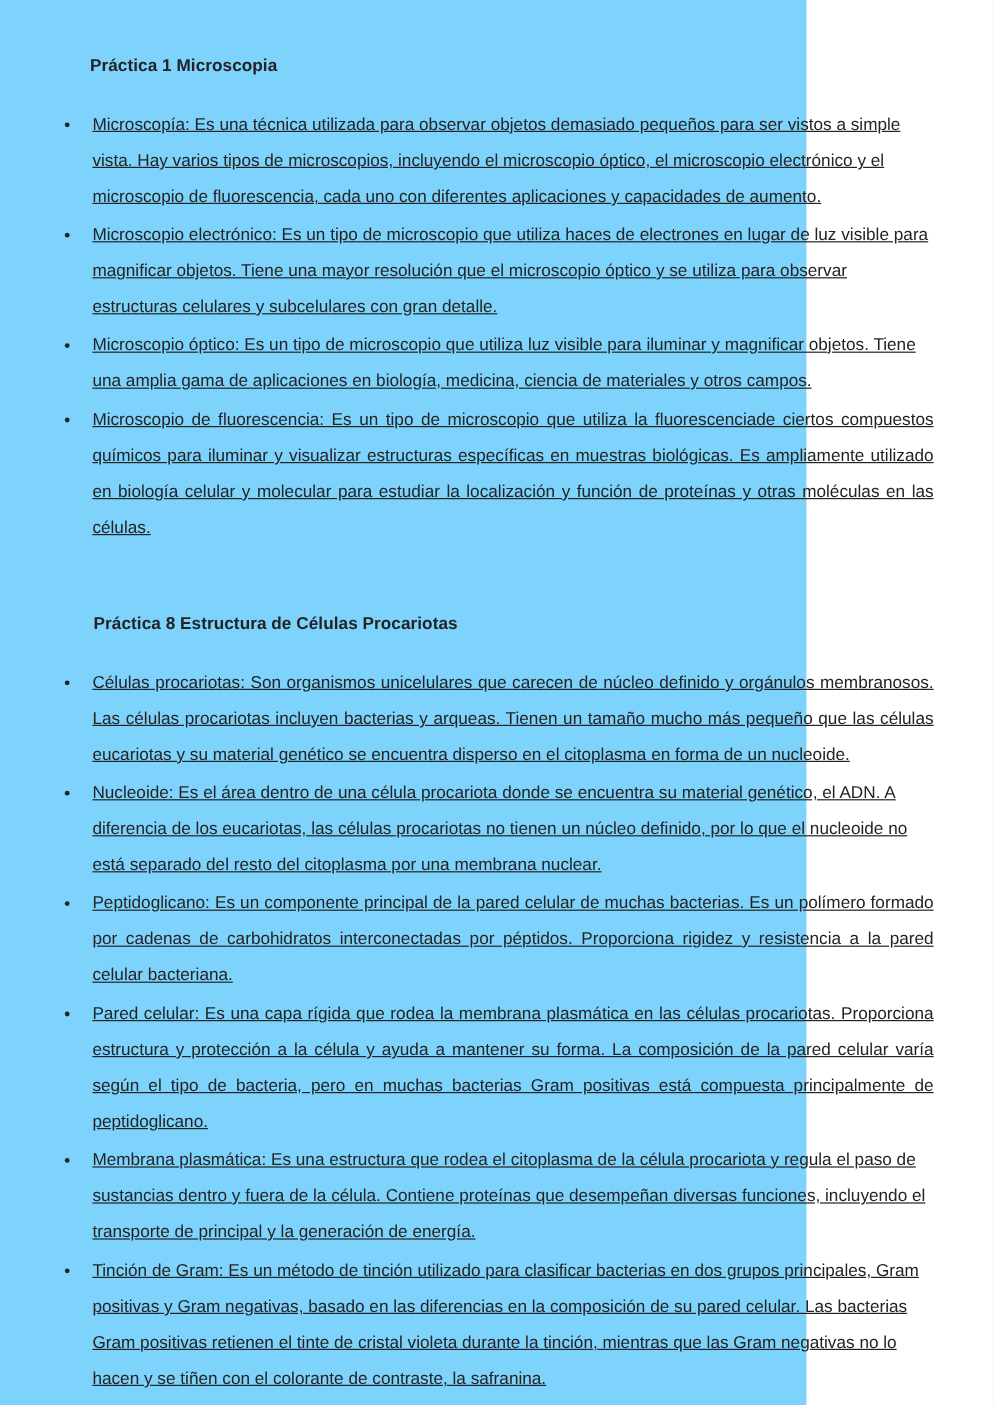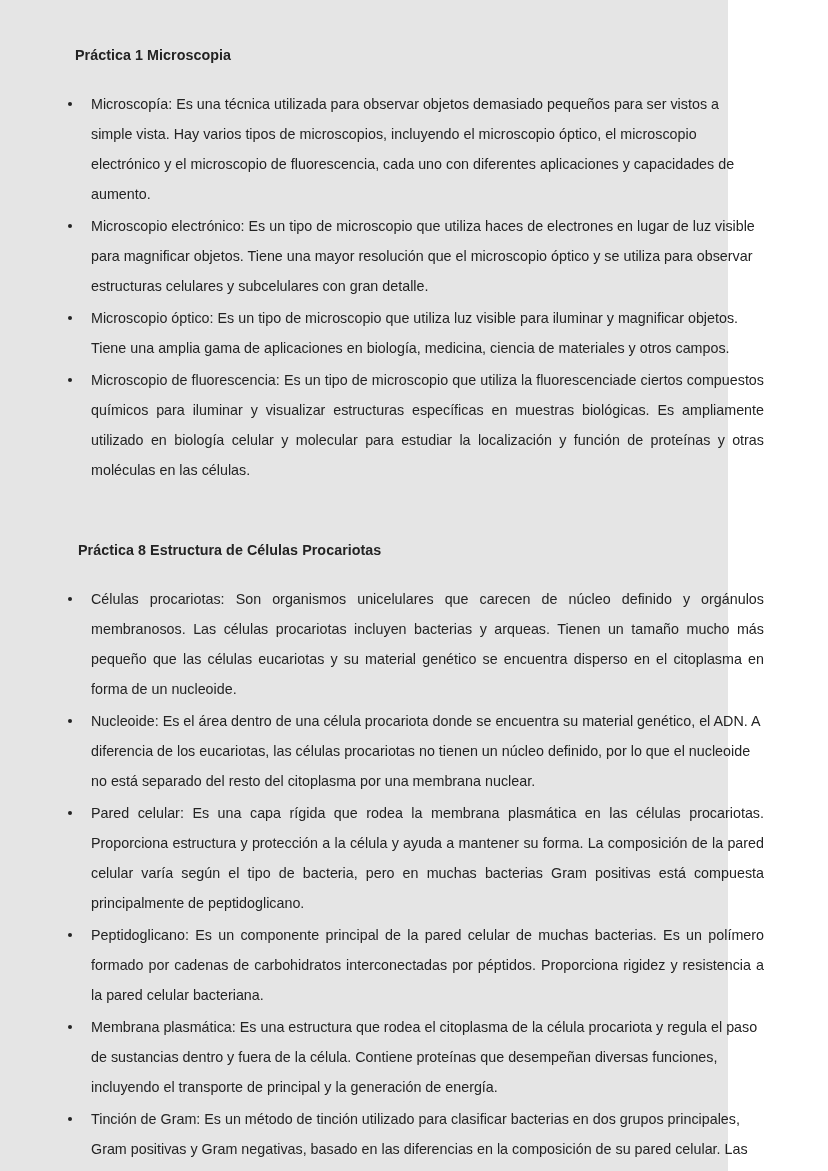--- a/index.html
+++ b/index.html
@@ -11,23 +11,23 @@
     width: 828px;
     height: 1171px;
     overflow: hidden;
     font-family: "Liberation Sans", sans-serif;
     color: #232323;
     -webkit-font-smoothing: antialiased;
   }
 
   .page {
     position: relative;
-    width: 728px;
+    width: 672px;
     height: 1171px;
-    background: #e5e5e5;
+    background: #7dd3fc;
     box-sizing: border-box;
     padding: 0;
   }
 
   .content {
     position: absolute;
     left: 52px;
     top: 45px;
     width: 728px;
   }
@@ -46,22 +46,23 @@
   .section-heading.indented {
     padding-left: 26px;
   }
 
   .section + .section {
     margin-top: 55px;
   }
 
   ul.bullets {
     list-style: none;
-    margin: 16px;
+    margin: 2px;
     padding: 0;
+    text-decoration: underline;
   }
 
   ul.bullets > li {
     position: relative;
     padding-left: 23px;
     margin: 0 0 2px 0;
     font-size: 14.3px;
     line-height: 30px;
     color: #232323;
     text-align: left;
@@ -115,24 +116,24 @@
     <div class="section">
       <h1 class="section-heading indented">Práctica 8 Estructura de Células Procariotas</h1>
       <ul class="bullets">
         <li class="justify">
           <span class="bullet-text">Células procariotas: Son organismos unicelulares que carecen de núcleo definido y orgánulos membranosos. Las células procariotas incluyen bacterias y arqueas. Tienen un tamaño mucho más pequeño que las células eucariotas y su material genético se encuentra disperso en el citoplasma en forma de un nucleoide.</span>
         </li>
         <li>
           <span class="bullet-text">Nucleoide: Es el área dentro de una célula procariota donde se encuentra su material genético, el ADN. A diferencia de los eucariotas, las células procariotas no tienen un núcleo definido, por lo que el nucleoide no está separado del resto del citoplasma por una membrana nuclear.</span>
         </li>
         <li class="justify">
-          <span class="bullet-text">Pared celular: Es una capa rígida que rodea la membrana plasmática en las células procariotas. Proporciona estructura y protección a la célula y ayuda a mantener su forma. La composición de la pared celular varía según el tipo de bacteria, pero en muchas bacterias Gram positivas está compuesta principalmente de peptidoglicano.</span>
+          <span class="bullet-text">Peptidoglicano: Es un componente principal de la pared celular de muchas bacterias. Es un polímero formado por cadenas de carbohidratos interconectadas por péptidos. Proporciona rigidez y resistencia a la pared celular bacteriana.</span>
         </li>
         <li class="justify">
-          <span class="bullet-text">Peptidoglicano: Es un componente principal de la pared celular de muchas bacterias. Es un polímero formado por cadenas de carbohidratos interconectadas por péptidos. Proporciona rigidez y resistencia a la pared celular bacteriana.</span>
+          <span class="bullet-text">Pared celular: Es una capa rígida que rodea la membrana plasmática en las células procariotas. Proporciona estructura y protección a la célula y ayuda a mantener su forma. La composición de la pared celular varía según el tipo de bacteria, pero en muchas bacterias Gram positivas está compuesta principalmente de peptidoglicano.</span>
         </li>
         <li>
           <span class="bullet-text">Membrana plasmática: Es una estructura que rodea el citoplasma de la célula procariota y regula el paso de sustancias dentro y fuera de la célula. Contiene proteínas que desempeñan diversas funciones, incluyendo el transporte de principal y la generación de energía.</span>
         </li>
         <li>
           <span class="bullet-text">Tinción de Gram: Es un método de tinción utilizado para clasificar bacterias en dos grupos principales, Gram positivas y Gram negativas, basado en las diferencias en la composición de su pared celular. Las bacterias Gram positivas retienen el tinte de cristal violeta durante la tinción, mientras que las Gram negativas no lo hacen y se tiñen con el colorante de contraste, la safranina.</span>
         </li>
       </ul>
     </div>
 

